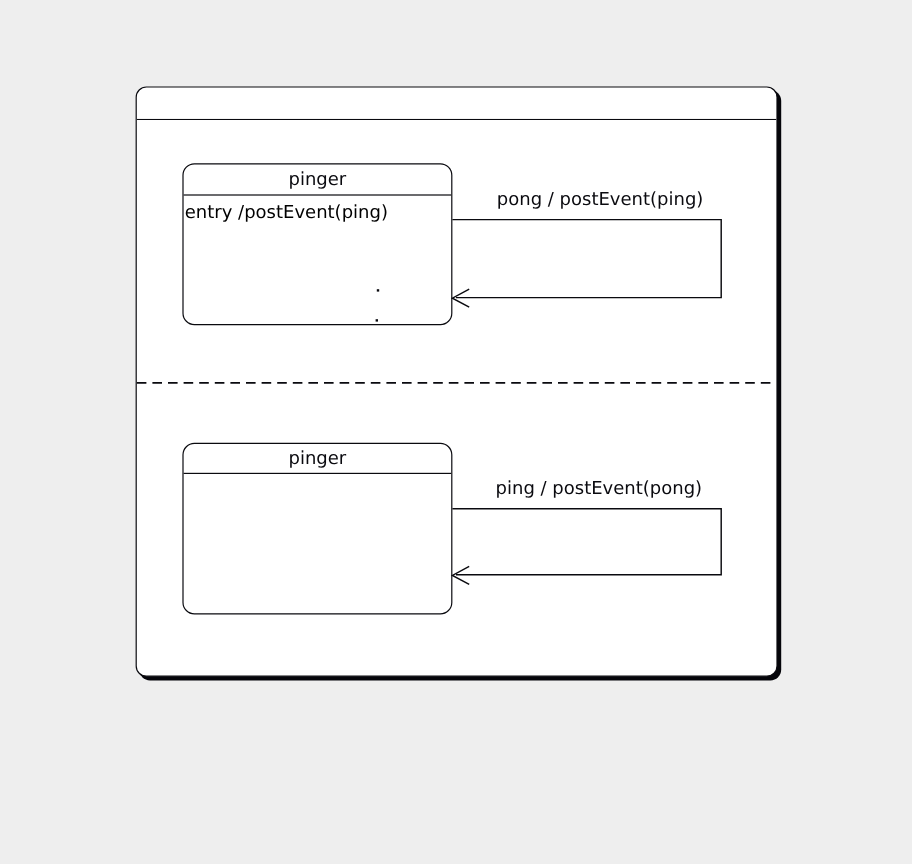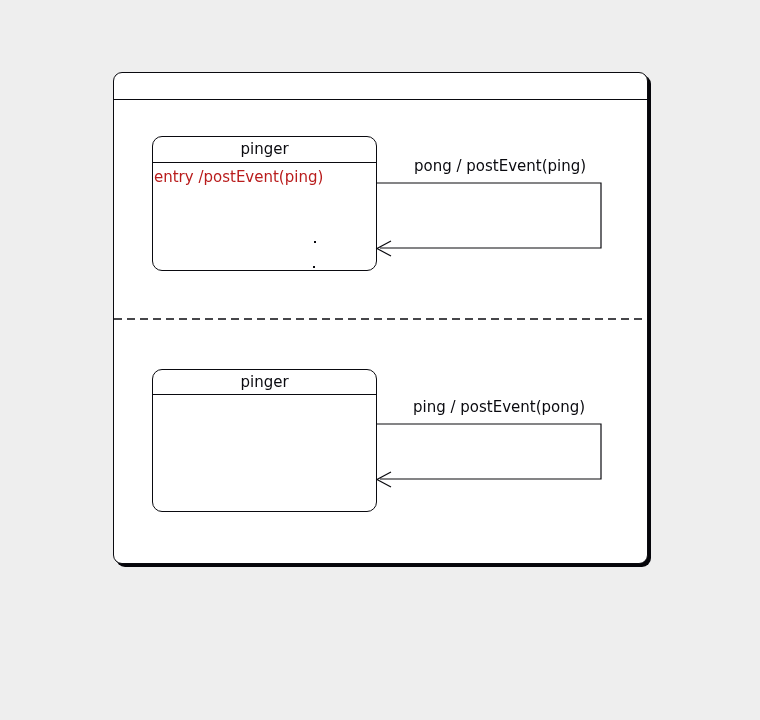--- a/index.html
+++ b/index.html
@@ -49,21 +49,21 @@
   }
   .state-ponger .state-title { height: 25px; line-height: 24px; }
   .state-body {
     position: relative;
     height: calc(100% - 26px);
   }
   .entry-text {
     padding: 5px 1px 0 1px;
     font-size: 15px;
     line-height: 18px;
-    color: #b91c1c;
+    color: #000000;
     white-space: nowrap;
   }
   .vdots { position: absolute; left: 160px; top: 76px; width: 4px; height: 30px; }
   .vdots .dot {
     position: absolute;
     width: 2px; height: 2px;
     background: #0a0a0f;
     left: 1px; top: 2px;
   }
   .vdots .dot2 { left: 0; top: 27px; }

